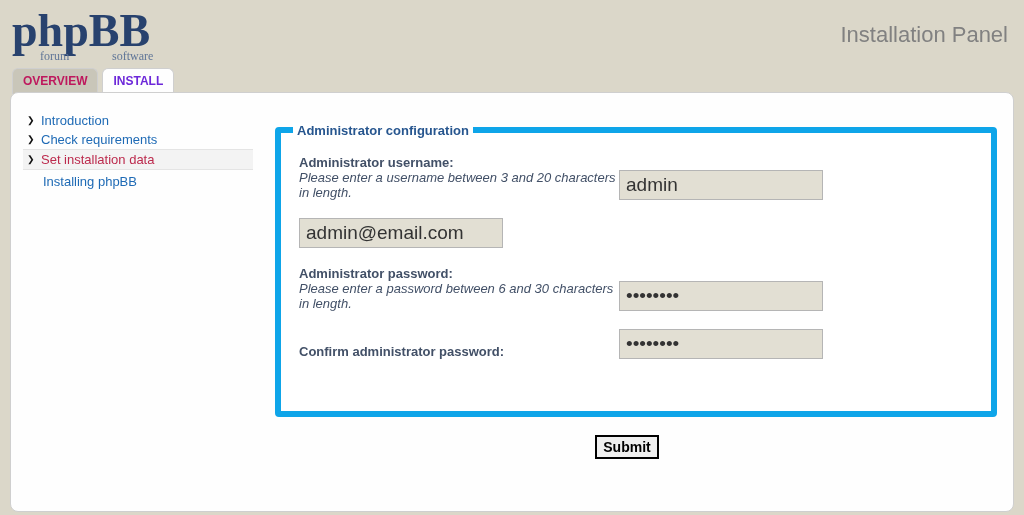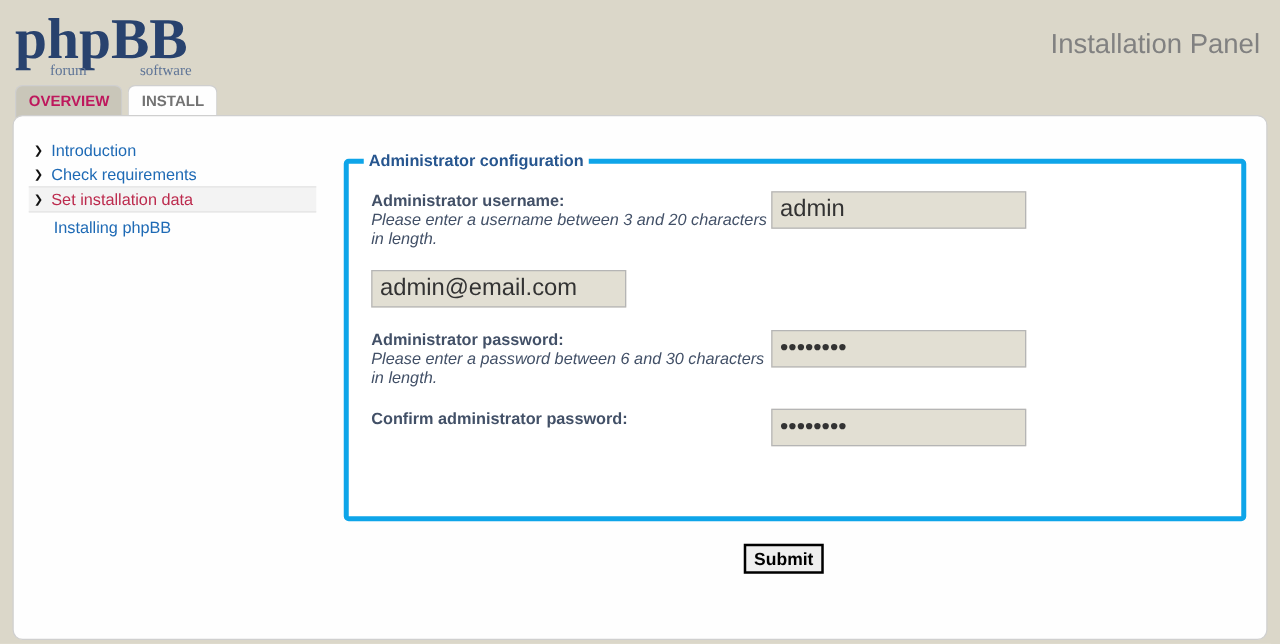--- a/index.html
+++ b/index.html
@@ -51,21 +51,21 @@
     border: 1px solid #CFCFCF;
     border-bottom: none;
     cursor: pointer;
   }
   .tab.inactive {
     background: #C9C6B9;
     color: #be185d;
   }
   .tab.active {
     background: #FEFEFE;
-    color: #737373;
+    color: #6d28d9;
     border-color: #CFCFCF;
   }
 
   
   .panel {
     margin: 0 10px 0 10px;
     background: #FEFEFE;
     border: 1px solid #CFCFCF;
     border-radius: 8px;
     height: 420px;
@@ -113,41 +113,42 @@
     cursor: pointer;
   }
 
   
   .content {
     flex: 1;
     position: relative;
   }
   .fieldset-box {
     margin: 24px 4px 0 22px;
-    border: 4px solid #0ea5e9;
+    border: 6px solid #0ea5e9;
     border-radius: 4px;
     background: #FFFFFF;
     box-sizing: border-box;
     padding: 12px 18px 38px 18px;
     position: relative;
     height: 290px;
   }
   .legend {
     position: absolute;
     top: -10px;
     left: 12px;
     background: #FFFFFF;
     padding: 0 4px;
     font-size: 13px;
     font-weight: 700;
     color: #27568F;
   }
   .row {
     display: flex;
     padding: 10px 0 8px 0;
+    align-items: flex-end;
   }
   .row + .row { }
   .label-col {
     width: 320px;
     font-size: 13px;
   }
   .label-strong {
     color: #425067;
     font-weight: 700;
   }

